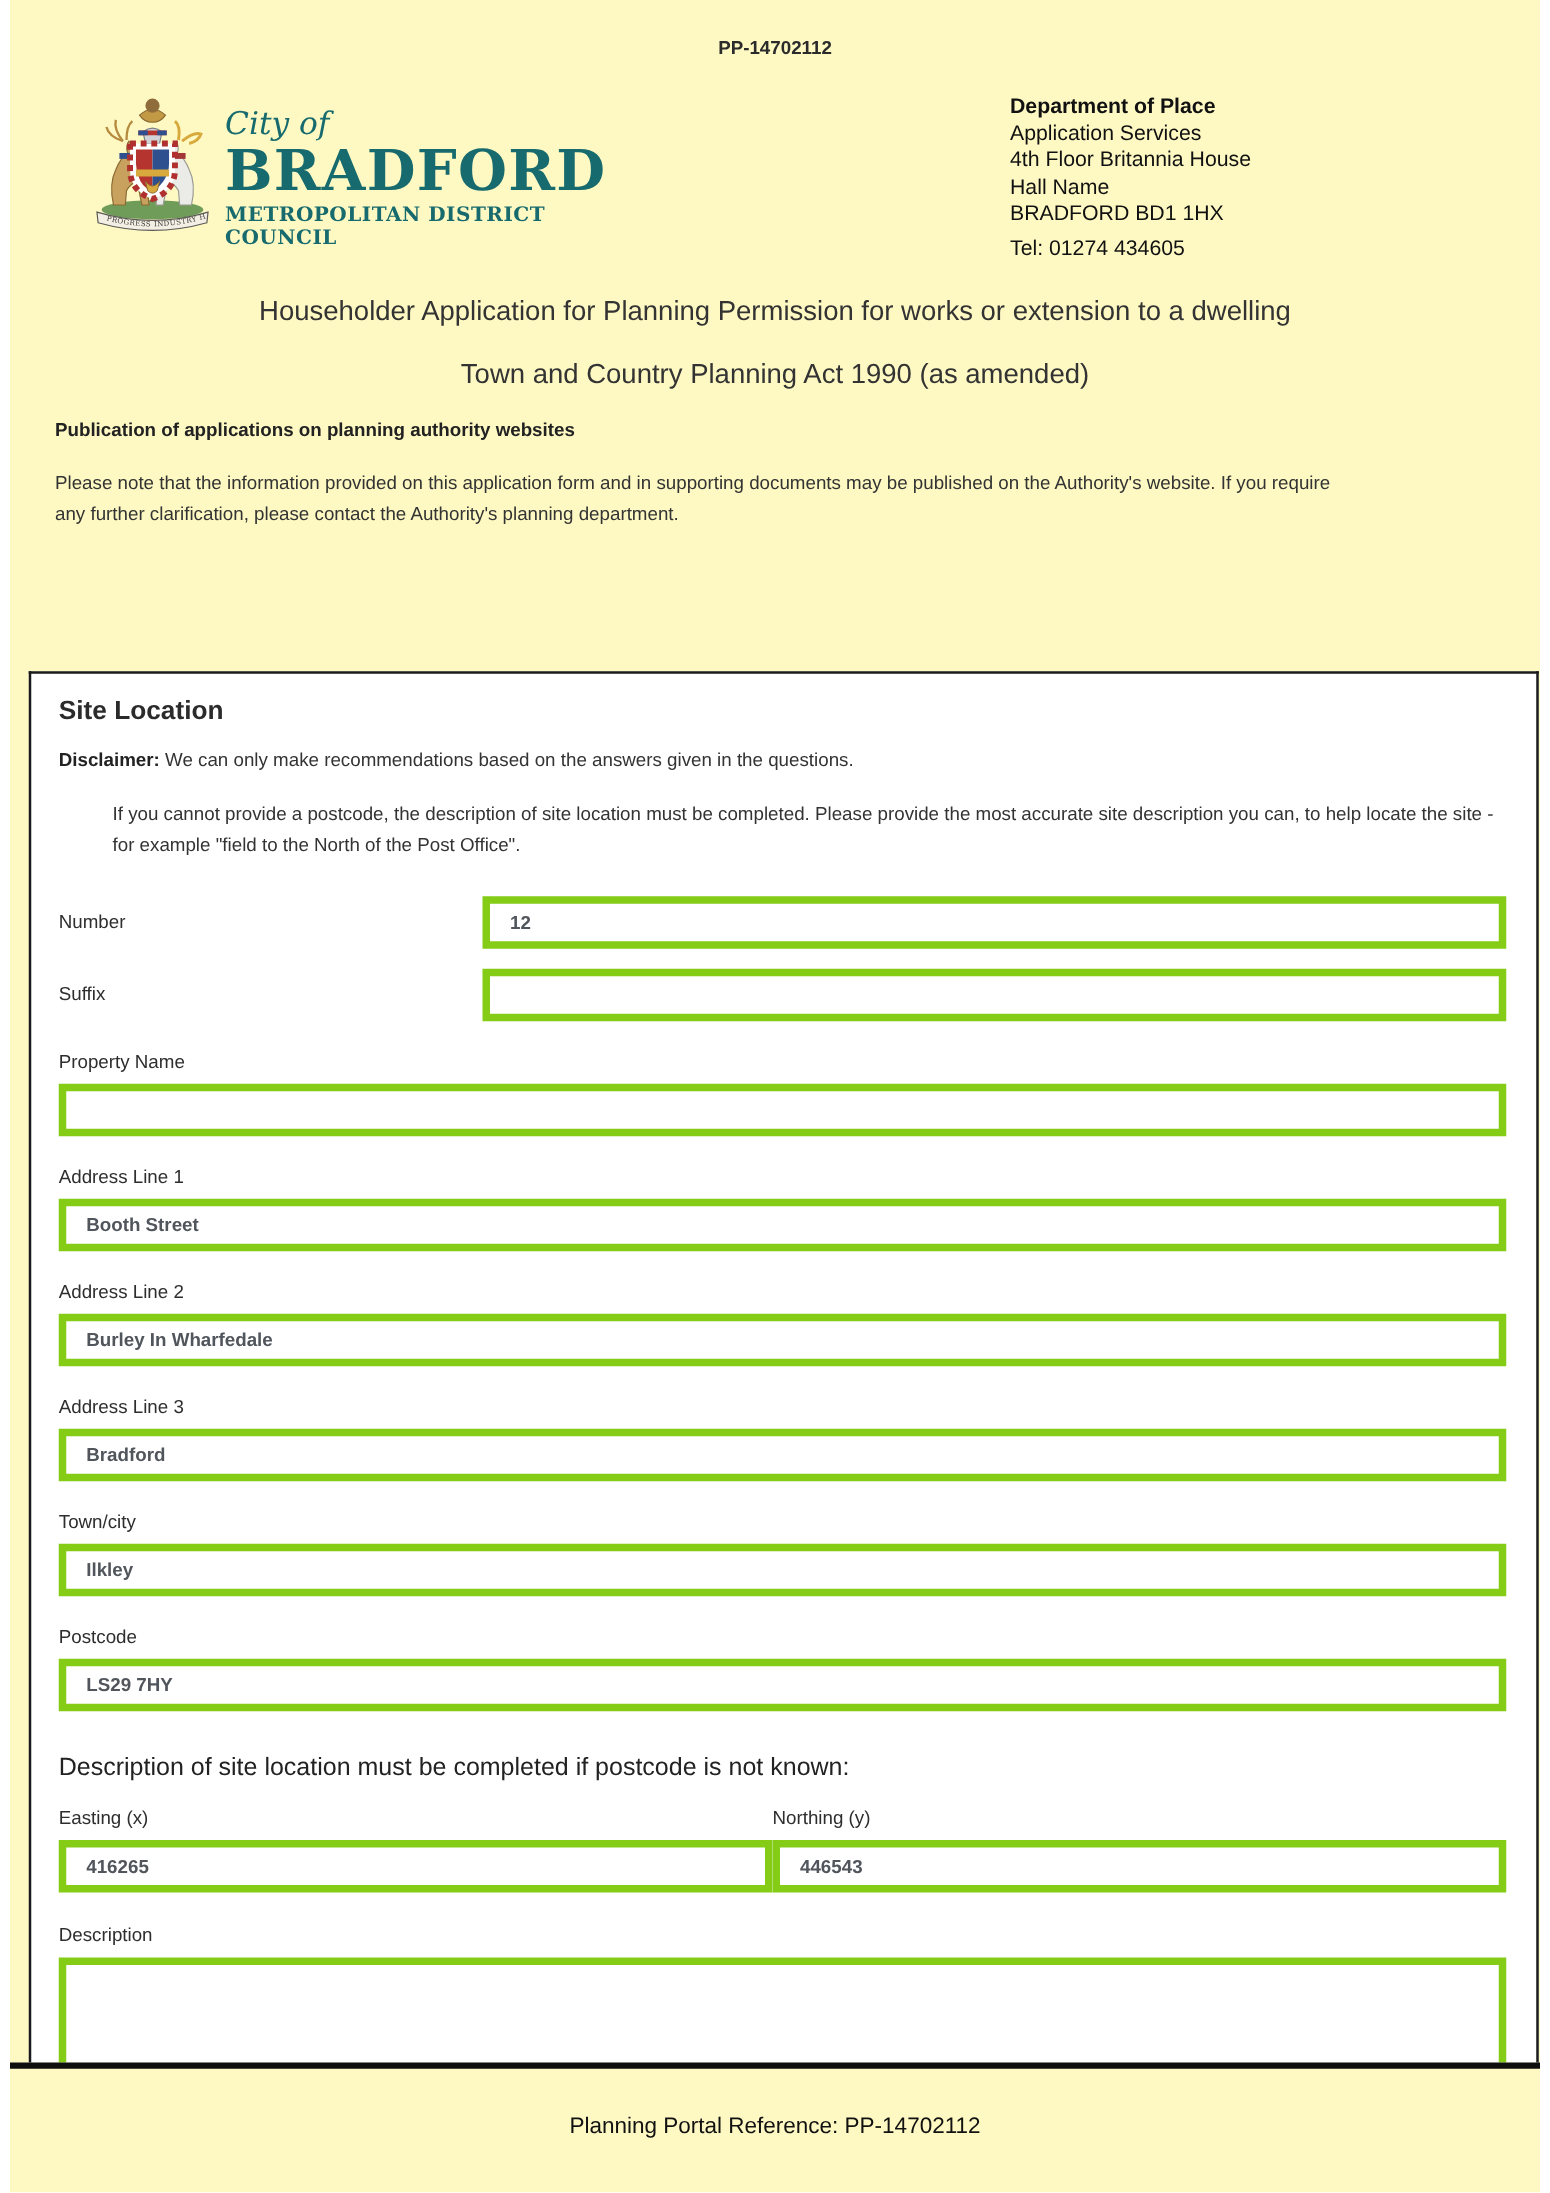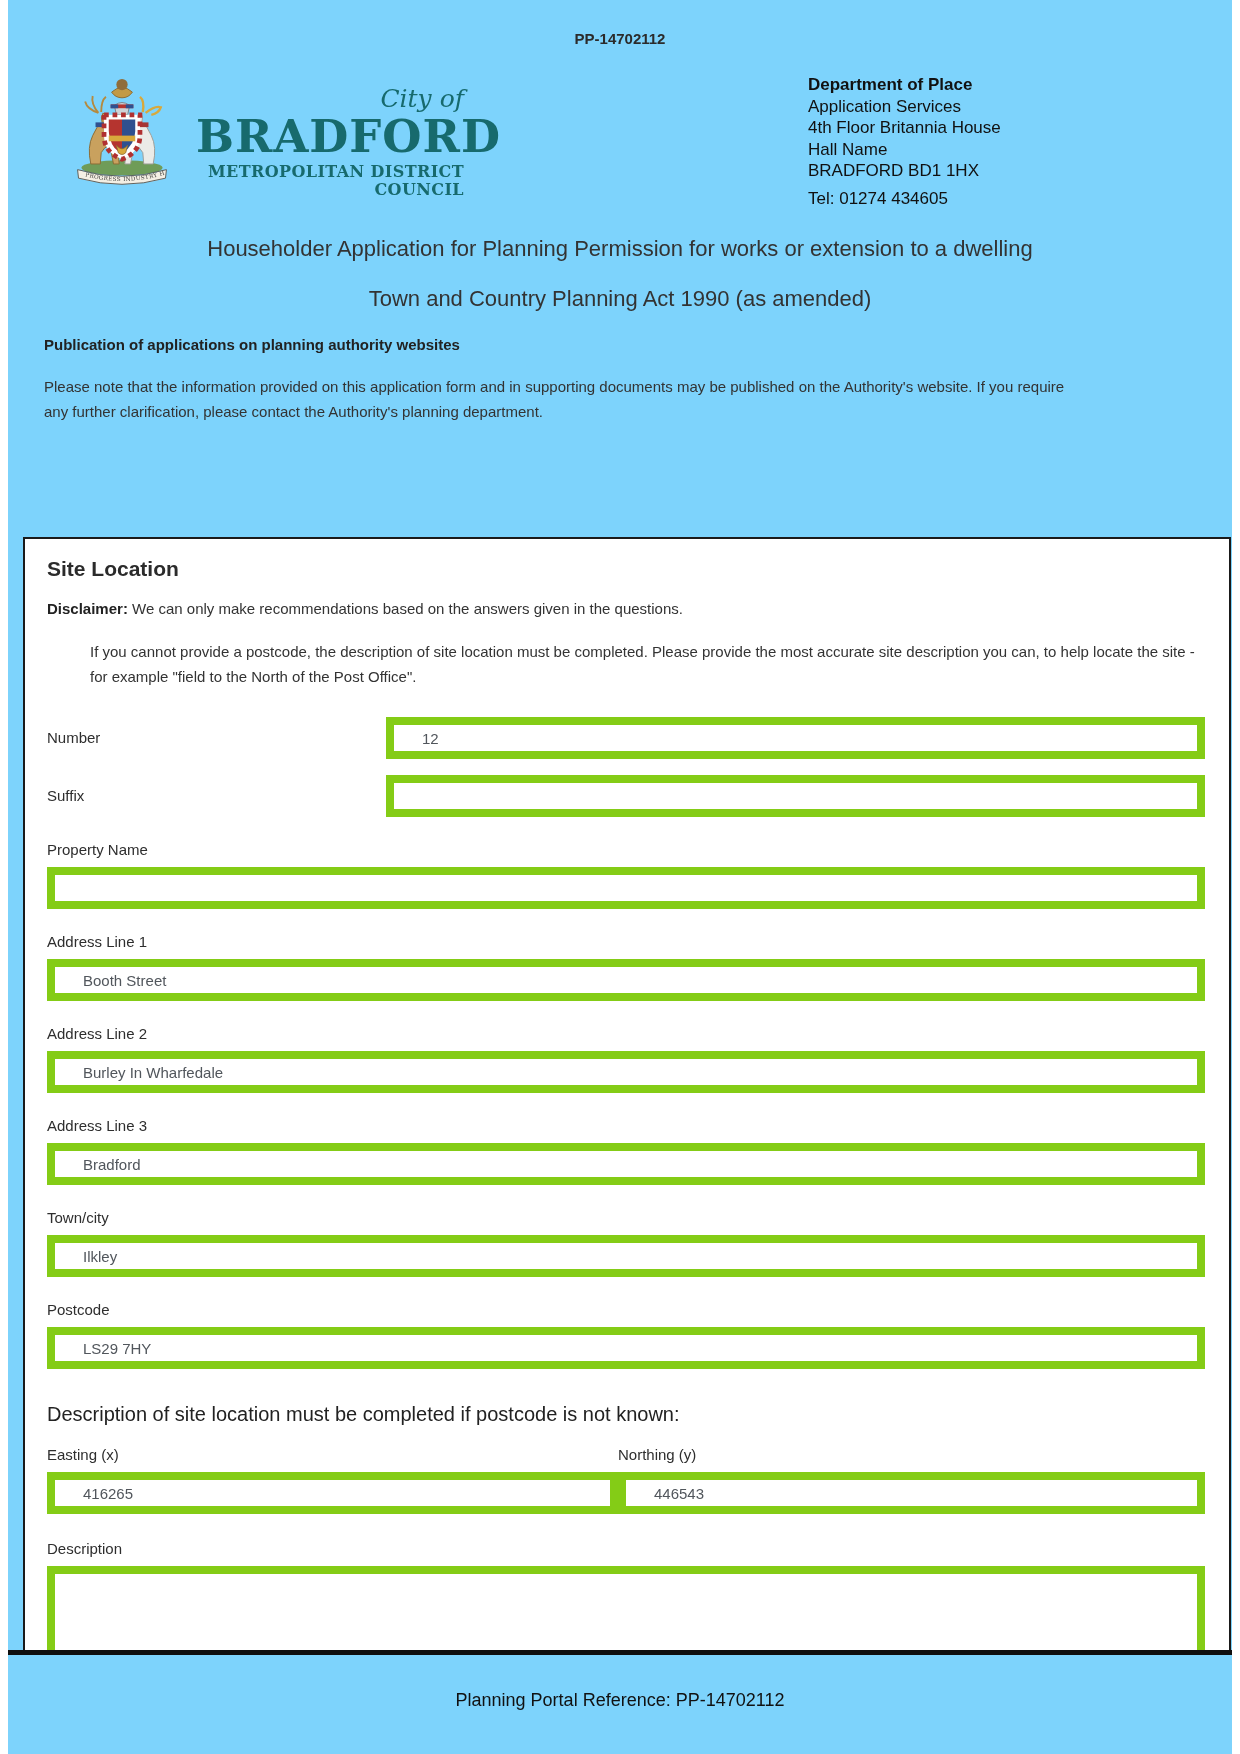--- a/index.html
+++ b/index.html
@@ -1,26 +1,26 @@
 <!DOCTYPE html>
 <html><head>
 <meta charset="utf-8">
 <style>
   * { margin:0; padding:0; box-sizing:border-box; }
   html,body { background:#ffffff; }
   body { font-family:"Liberation Sans", sans-serif; color:#222; }
-  .page { position:relative; width:1224px; height:1754px; margin:0 auto; background:#7dd3fc; overflow:hidden; }
+  .page { position:relative; width:1224px; height:1754px; margin:0 auto; background:#fef9c3; overflow:hidden; }
 
   .pp-top { position:absolute; top:30px; left:0; width:100%; text-align:center;
             font-size:15px; font-weight:bold; color:#2b2b2b; }
 
   
   .logo-block { position:absolute; top:72px; left:62px; display:flex; align-items:flex-start; }
   .crest { width:104px; height:114px; }
-  .logo-text { margin-left:22px; width:268px; text-align:right; color:#176a6d;
+  .logo-text { margin-left:6px; width:268px; text-align:left; color:#176a6d;
                font-family:"DejaVu Serif", serif; }
   .logo-cityof { font-style:italic; font-size:25px; line-height:26px; margin-top:14px; }
   .logo-name { font-size:45px; line-height:46px; letter-spacing:1px; font-weight:bold; margin-top:2px; }
   .logo-sub { font-size:16px; line-height:18px; letter-spacing:0.4px; font-weight:bold; margin-top:3px; }
 
   .dept-block { position:absolute; top:74px; left:800px; width:430px;
                 font-size:17px; line-height:21.5px; color:#111; }
   .dept-name { font-weight:bold; }
   .dept-tel { margin-top:6px; }
 
@@ -37,23 +37,23 @@
   .site-box { position:absolute; top:537px; left:15px; width:1208px; height:1113px;
               border:2px solid #1a1a1a; border-bottom:none; padding:0 24px 0 22px;
               overflow:hidden; background:#fff; }
   .sl-heading { margin-top:18px; font-size:21px; font-weight:bold; color:#2b2b2b; }
   .sl-disclaimer { margin-top:16px; font-size:15px; line-height:24px; color:#333; }
   .sl-disclaimer b { color:#222; }
   .sl-note { margin-top:18px; font-size:15px; line-height:25px; color:#333;margin-left:43px; }
 
   .field-label { display:block; margin-top:24px; font-size:15px; line-height:18px; color:#2e2e2e; }
   .text-input, .text-area {
-      display:block; width:100%; height:42px; border:8px solid #84cc16; background:#fff;
-      padding:0 28px; font-family:"Liberation Sans", sans-serif;
-      font-size:15px; color:#51565c; border-radius:0; outline:none; }
+      display:block; width:100%; height:42px; border:6px solid #84cc16; background:#fff;
+      padding:0 16px; font-family:"Liberation Sans", sans-serif;
+      font-size:15px; color:#51565c; border-radius:0; outline:none;font-weight:bold; }
   .stack .text-input { margin-top:8px; }
 
   .inline-row { display:flex; align-items:flex-start; }
   .inline-row .field-label { margin-top:0; flex:0 0 339px; padding-top:12px; }
   .inline-row .text-input { flex:1; width:auto; }
   .row-number { margin-top:28px; }
   .row-suffix { margin-top:16px; }
 
   .desc-heading { margin-top:34px; font-size:20px; font-weight:normal; color:#222; }
 

